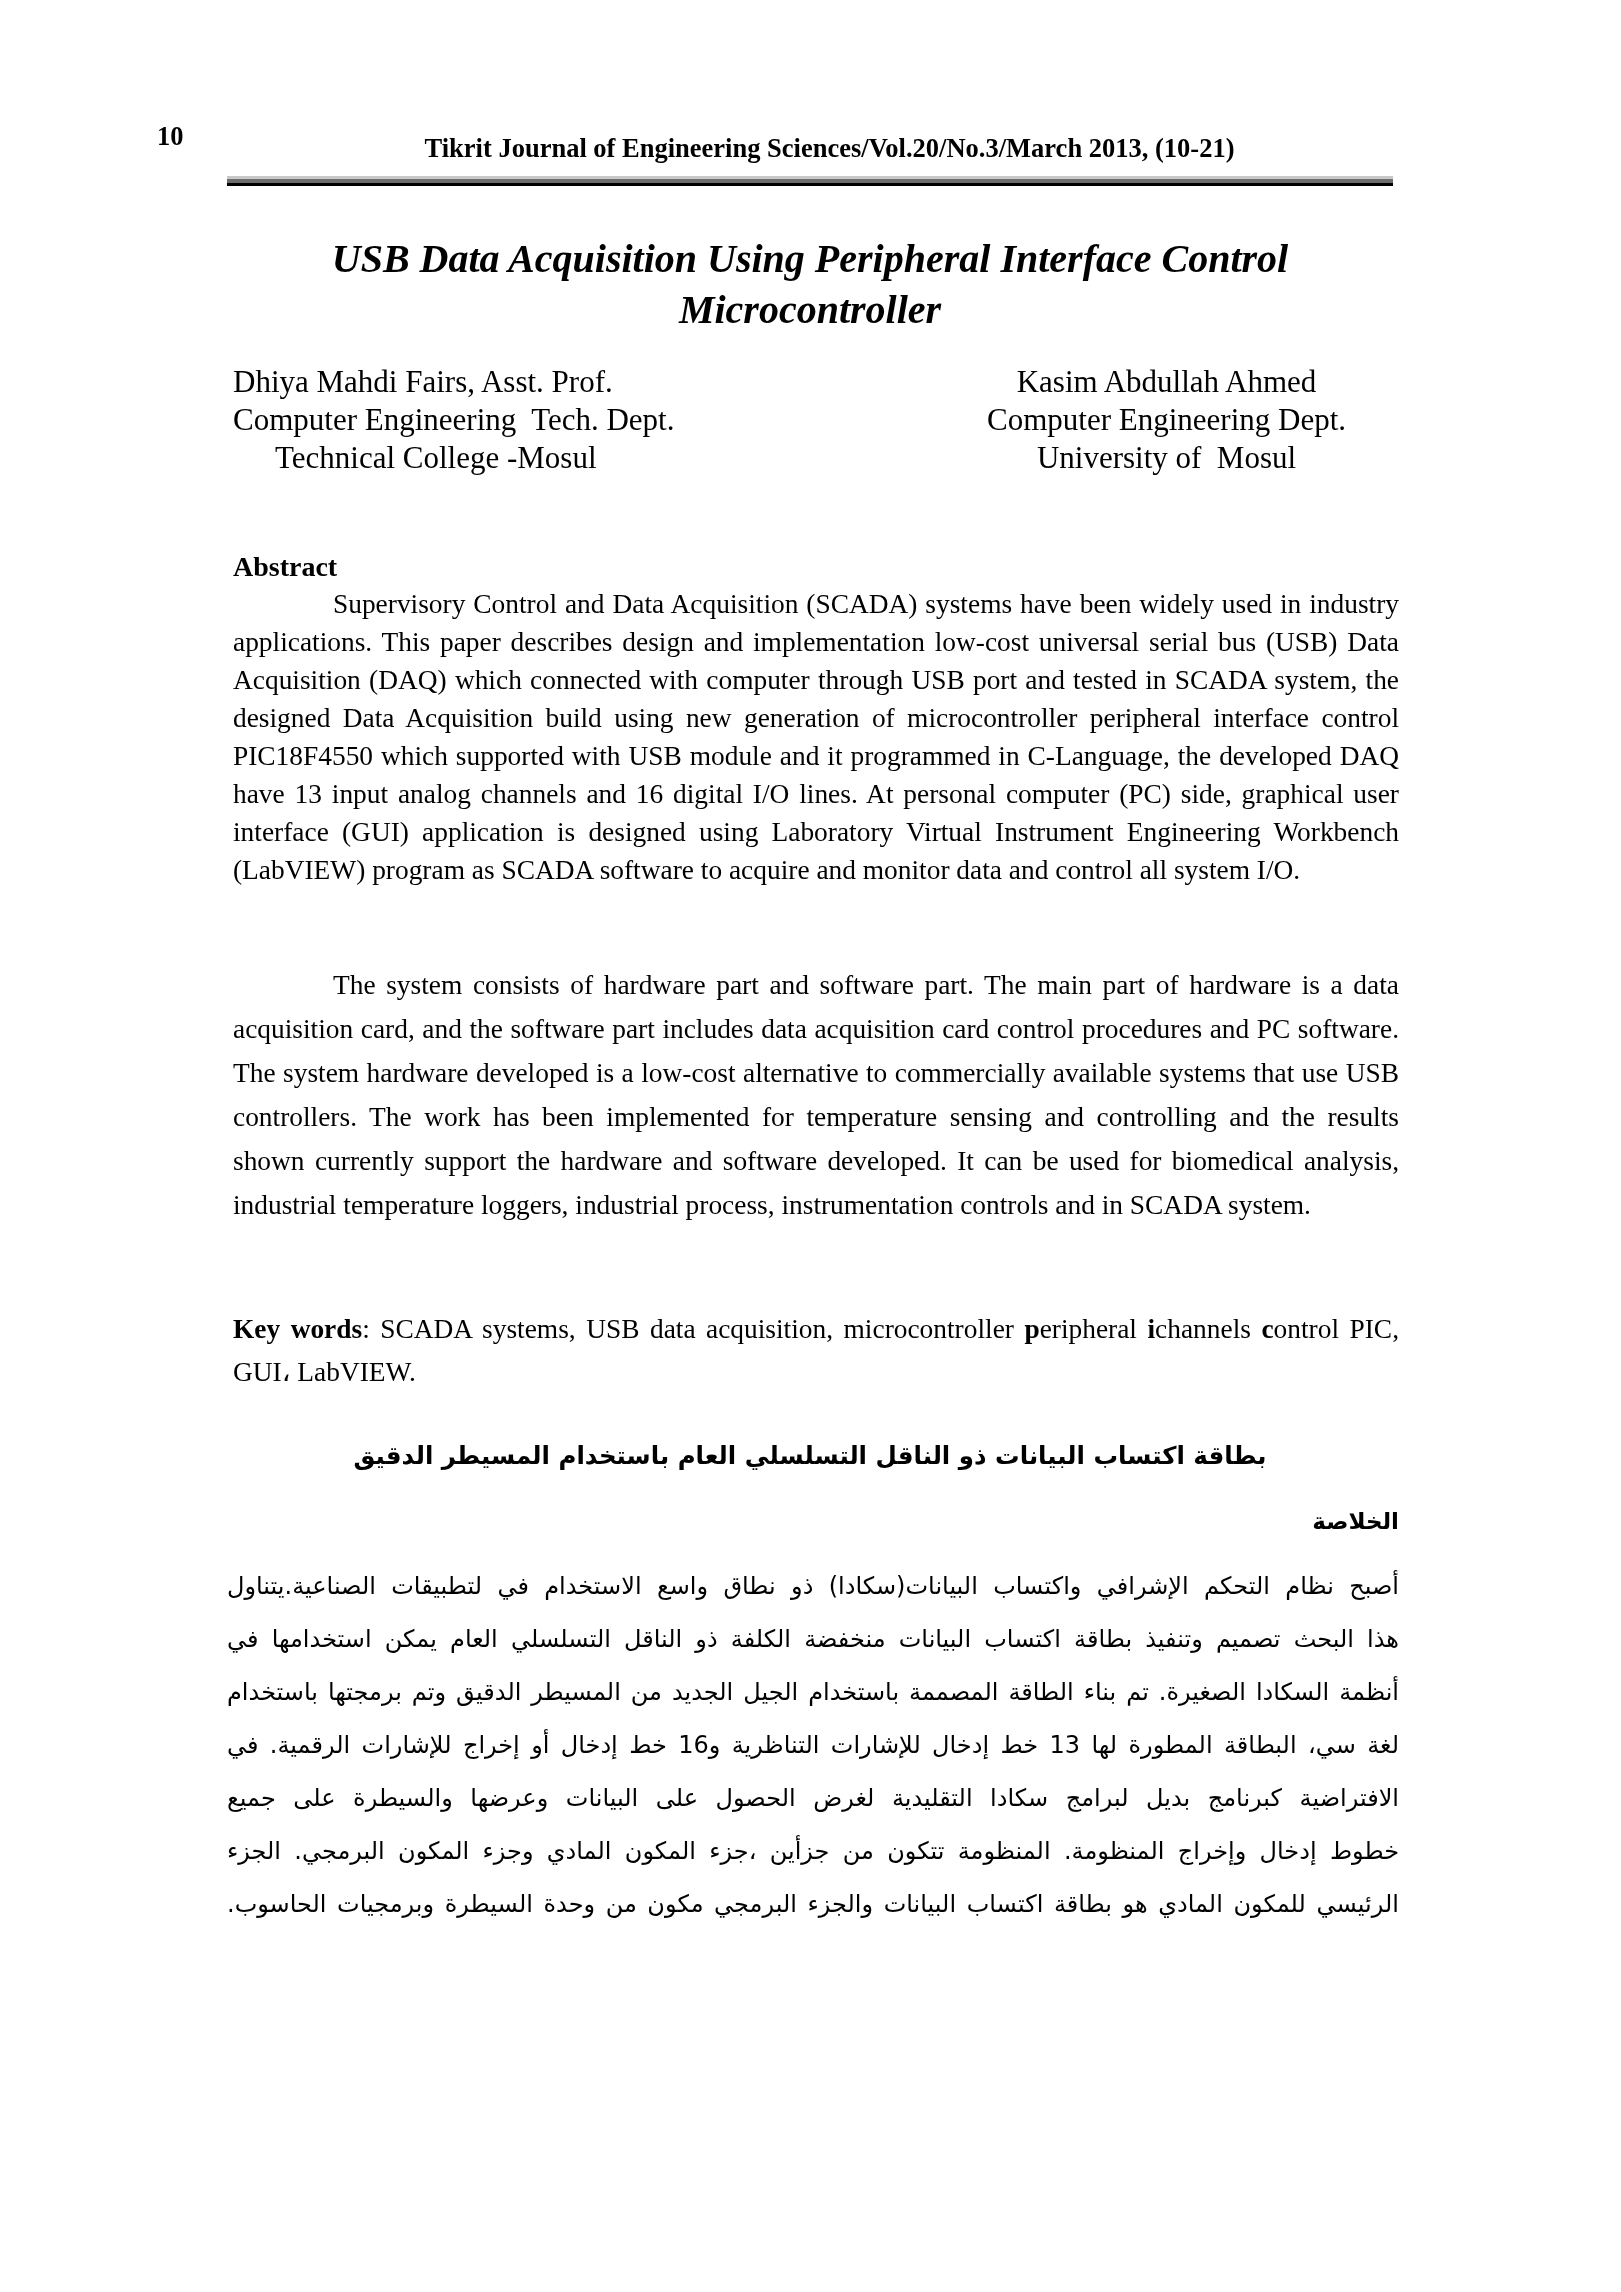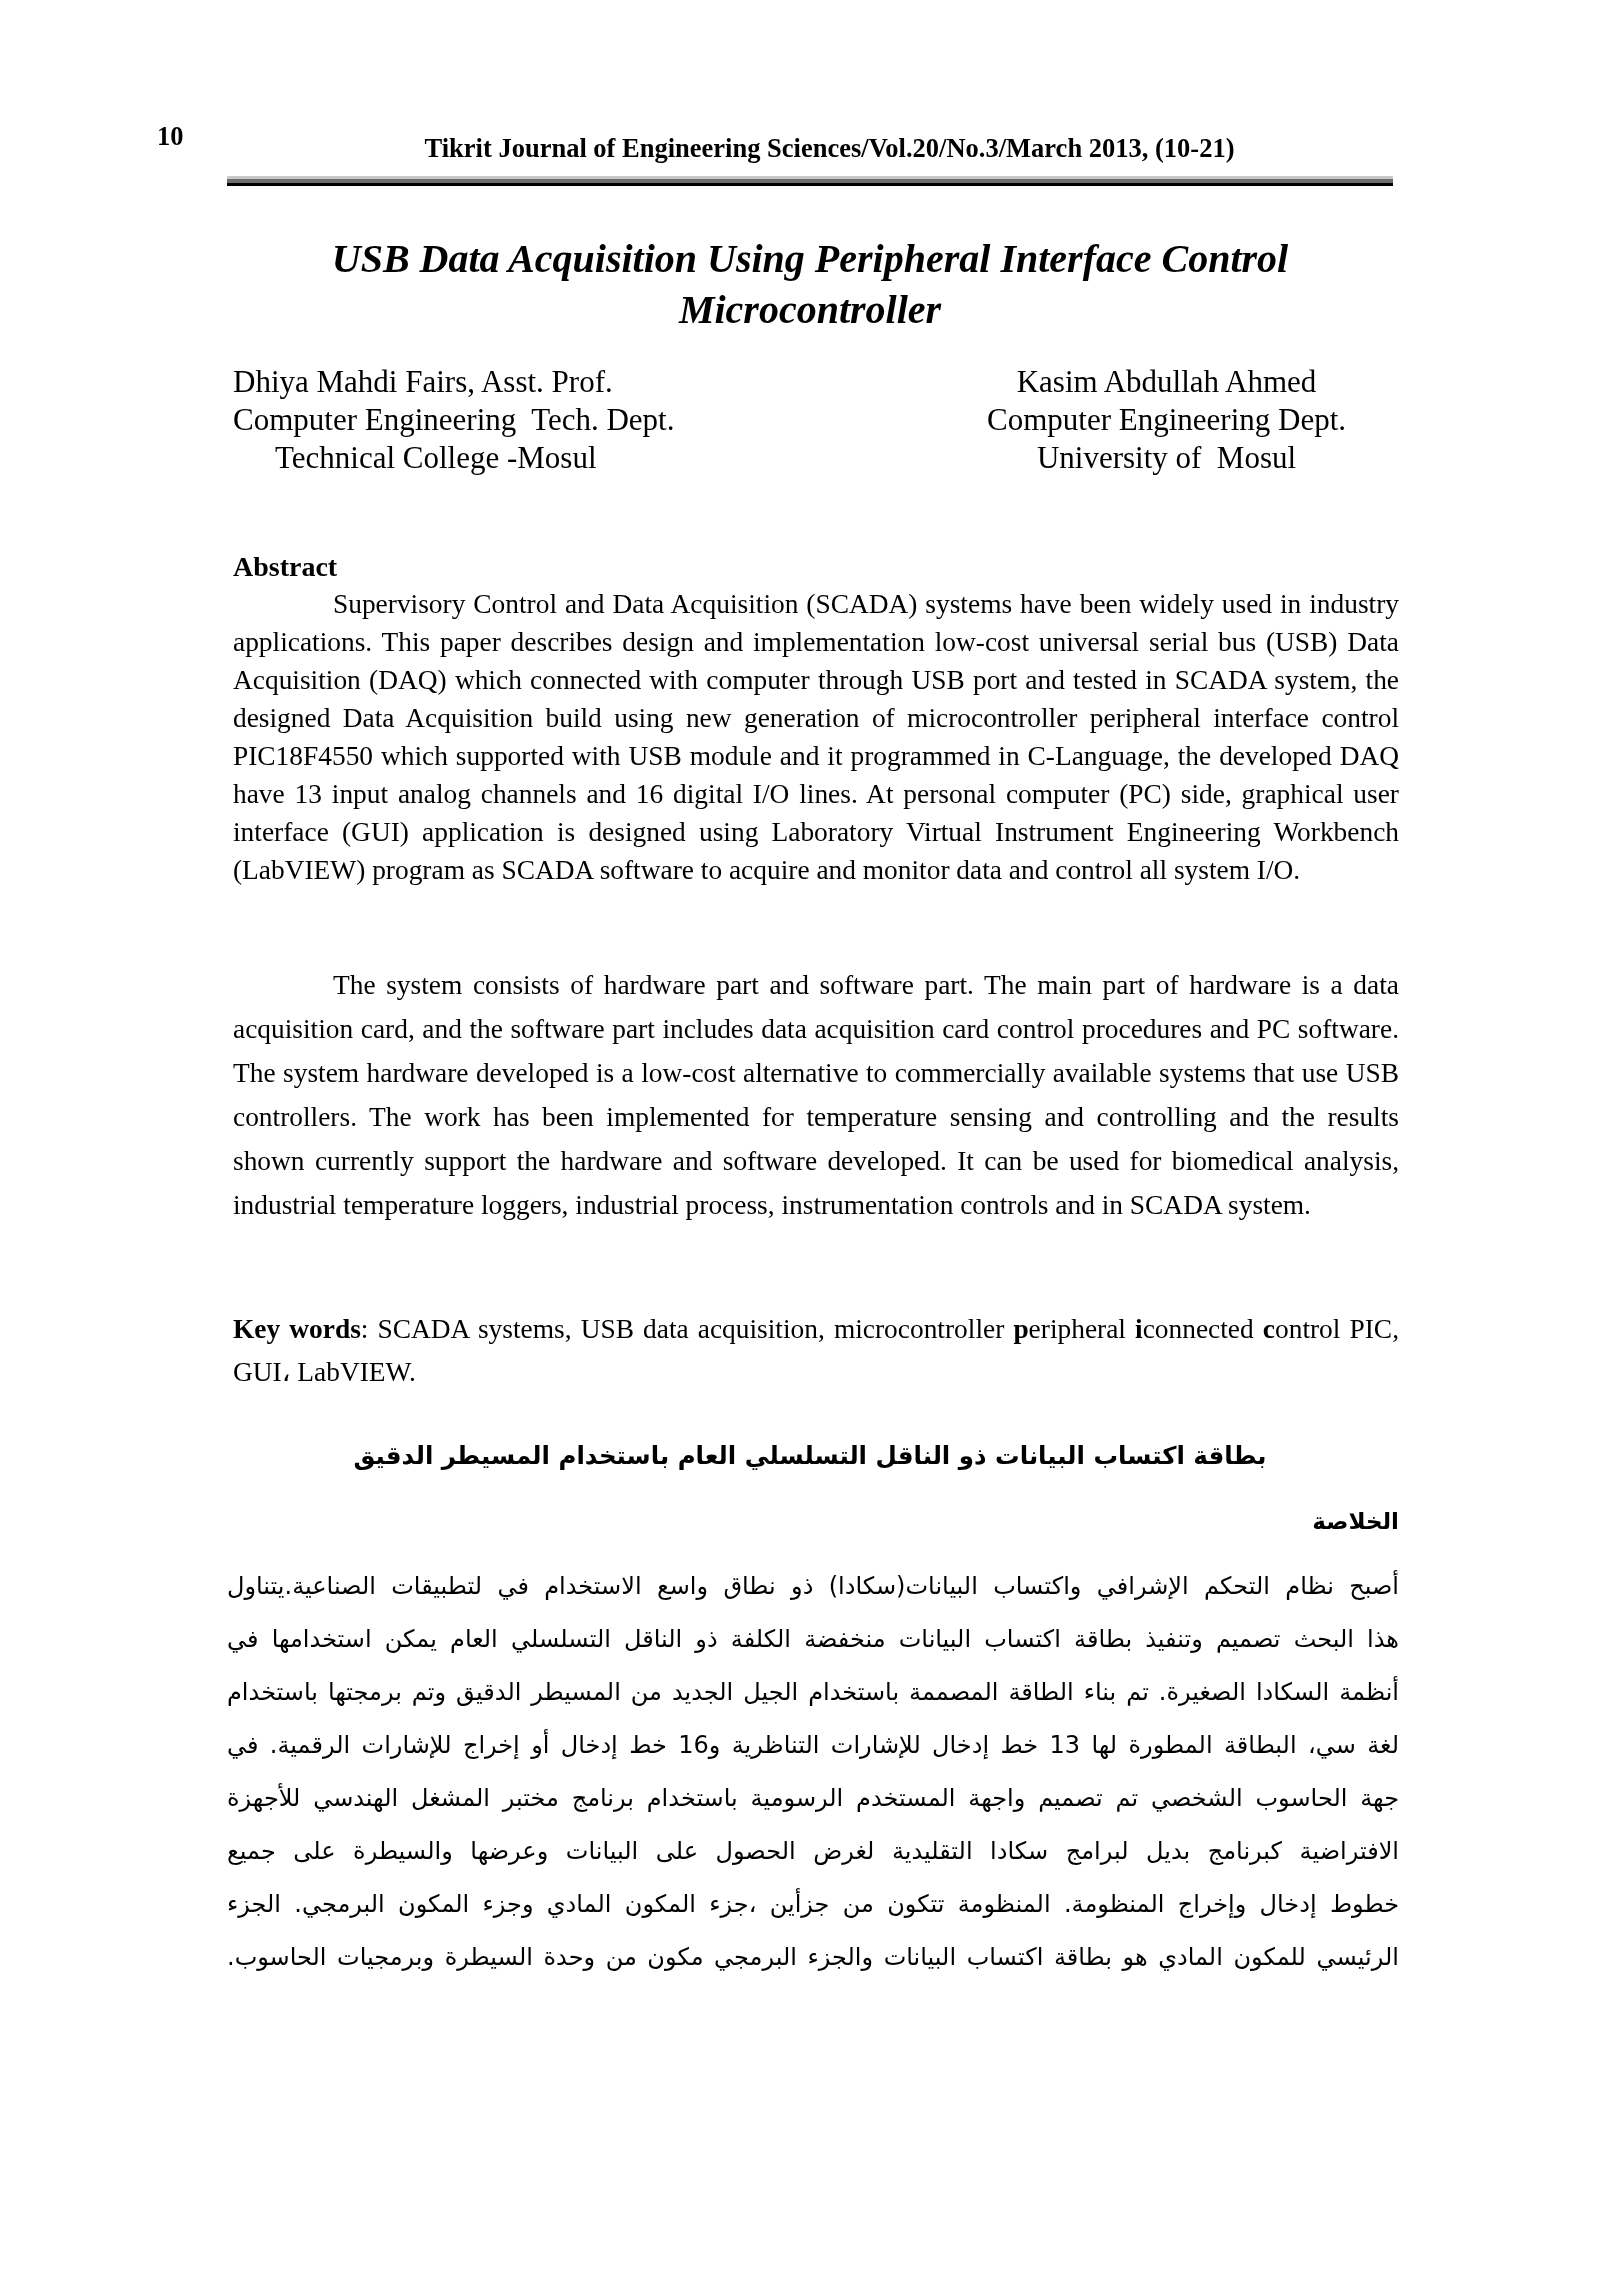--- a/index.html
+++ b/index.html
@@ -91,28 +91,27 @@
 </div>
 
 <div class="abstract-heading">Abstract</div>
 <div class="en-body abstract-p1">
   <p>Supervisory Control and Data Acquisition (SCADA) systems have been widely used in industry applications. This paper describes design and implementation low-cost universal serial bus (USB) Data Acquisition (DAQ) which connected with computer through USB port and tested in SCADA system, the designed Data Acquisition build using new generation of microcontroller peripheral interface control PIC18F4550 which supported with USB module and it programmed in C-Language, the developed DAQ have 13 input analog channels and 16 digital I/O lines. At personal computer (PC) side, graphical user interface (GUI) application is designed using Laboratory Virtual Instrument Engineering Workbench (LabVIEW) program as SCADA software to acquire and monitor data and control all system I/O.</p>
 </div>
 <div class="en-body abstract-p2">
   <p>The system consists of hardware part and software part. The main part of hardware is a data acquisition card, and the software part includes data acquisition card control procedures and PC software. The system hardware developed is a low-cost alternative to commercially available systems that use USB controllers. The work has been implemented for temperature sensing and controlling and the results shown currently support the hardware and software developed. It can be used for biomedical analysis, industrial temperature loggers, industrial process, instrumentation controls and in SCADA system.</p>
 </div>
 <div class="en-body keywords">
-  <p><span class="kb">Key words</span><span>: SCADA systems, USB data acquisition, microcontroller </span><span class="kb">p</span><span>eripheral </span><span class="kb">i</span><span>connected </span><span class="kb">c</span><span>ontrol PIC, GUI، LabVIEW.</span></p>
+  <p><span class="kb">Key words</span><span>: SCADA systems, USB data acquisition, microcontroller </span><span class="kb">p</span><span>eripheral </span><span class="kb">i</span><span>channels </span><span class="kb">c</span><span>ontrol PIC, GUI، LabVIEW.</span></p>
 </div>
 
 <div class="ar-title">بطاقة اكتساب البيانات ذو الناقل التسلسلي العام باستخدام المسيطر الدقيق</div>
 <div class="ar-heading">الخلاصة</div>
 <div class="ar-body">
   <span class="line" style="white-space: nowrap;">أصبح نظام التحكم الإشرافي واكتساب البيانات(سكادا) ذو نطاق واسع الاستخدام في لتطبيقات الصناعية.يتناول</span>
   <span class="line" style="white-space: nowrap;">هذا البحث تصميم وتنفيذ بطاقة اكتساب البيانات  منخفضة الكلفة ذو الناقل التسلسلي العام يمكن استخدامها في</span>
   <span class="line" style="white-space: nowrap;">أنظمة السكادا الصغيرة. تم بناء الطاقة المصممة باستخدام الجيل الجديد من المسيطر الدقيق وتم برمجتها باستخدام</span>
   <span class="line" style="white-space: nowrap;">لغة سي، البطاقة المطورة لها 13 خط إدخال للإشارات التناظرية و16 خط إدخال أو إخراج للإشارات الرقمية. في</span>
-  <span class="line" style="white-space: nowrap;">جهة الحاسوب الشخصي تم تصميم واجهة المستخدم الرسومية باستخدام برنامج مختبر المشغل الهندسي للأجهزة</span>
   <span class="line" style="white-space: nowrap;">الافتراضية كبرنامج بديل لبرامج سكادا التقليدية لغرض الحصول على البيانات وعرضها والسيطرة على جميع</span>
   <span class="line" style="white-space: nowrap;">خطوط إدخال وإخراج المنظومة. المنظومة تتكون من جزأين ،جزء المكون المادي وجزء المكون البرمجي. الجزء</span>
   <span class="line" style="white-space: nowrap;">الرئيسي للمكون المادي هو بطاقة اكتساب البيانات والجزء البرمجي مكون من وحدة السيطرة وبرمجيات الحاسوب.</span>
 </div>
 
 
 </body></html>

